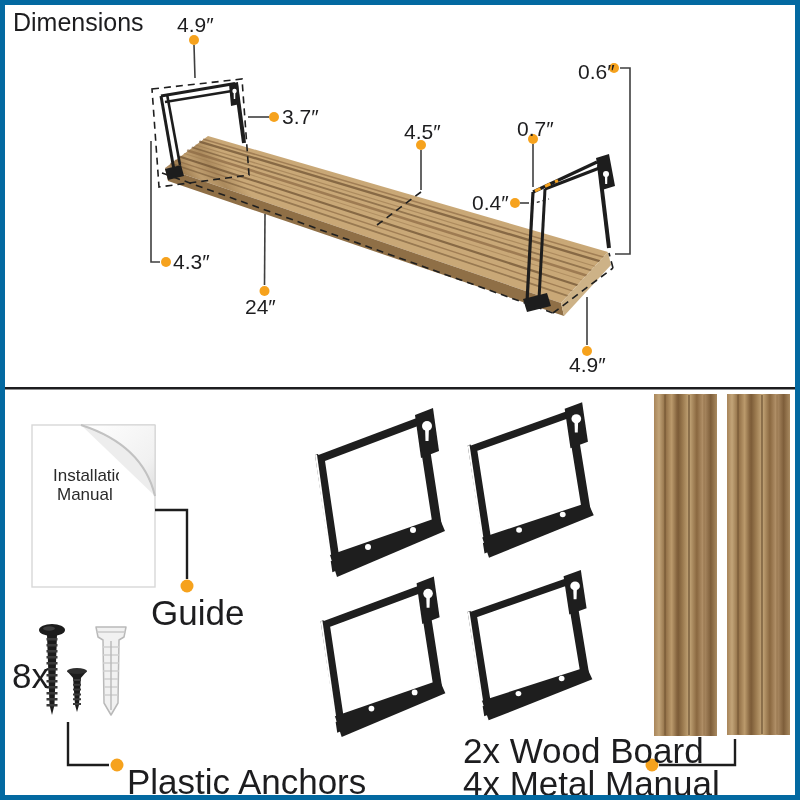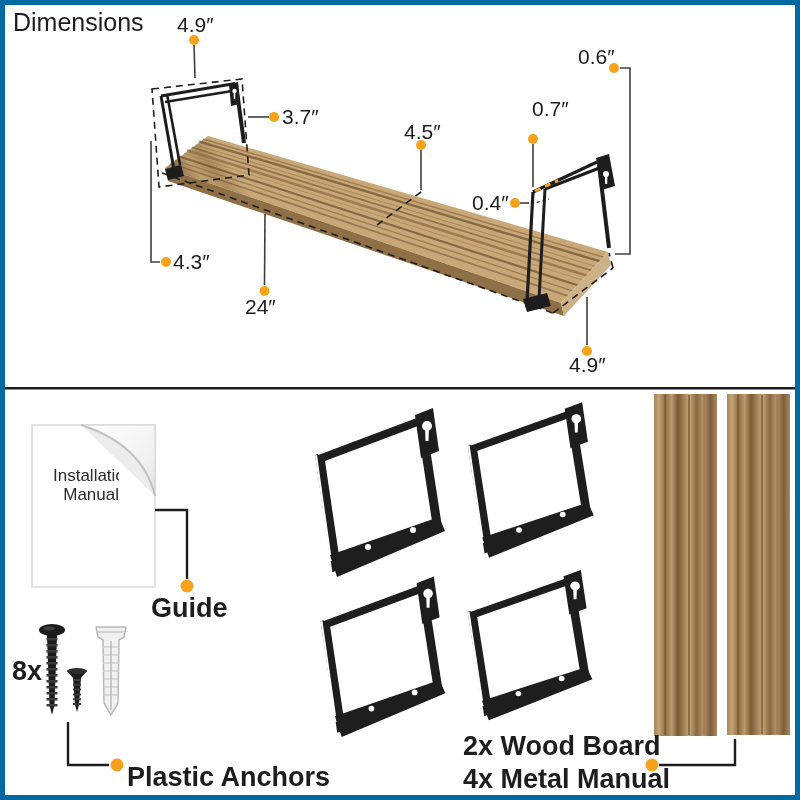--- a/index.html
+++ b/index.html
@@ -6,26 +6,26 @@
   #stage{
     position:relative;width:800px;height:800px;background:#ffffff;
     font-family:"Liberation Sans", sans-serif;overflow:hidden;
     border:5px solid #0369a1;box-sizing:border-box;
   }
   #art{position:absolute;left:0;top:0;width:800px;height:800px;}
   .lbl{position:absolute;color:#1d1d1f;white-space:nowrap;line-height:1.1;}
   .dim{font-size:21px;}
   .ttl{font-size:25px;letter-spacing:0px;}
   .ttl2{font-size:27px;}
-  .big{font-size:27px;font-weight:bold;}
+  .big{font-size:35px;}
   .ctr{text-align:left;}
   .rgt{text-align:left;}
   .manual-txt{font-size:17px;color:#2a2a2a;}
   .clip1{display:block;width:66px;overflow:hidden;white-space:nowrap;}
-  .m2{display:block;margin-left:4px;text-align:right;}
+  .m2{display:block;margin-left:4px;}
 </style>
 </head>
 <body>
 
 <div id="stage">
 
   <svg id="art" viewBox="0 0 800 800">
     <defs>
       <linearGradient id="woodTop" x1="203" y1="131" x2="160" y2="163" gradientUnits="userSpaceOnUse">
         <stop offset="0" stop-color="#c9a877"></stop>
@@ -214,22 +214,22 @@
       <path d="M 730,734 L 730,760 L 654,760" fill="none" stroke="#1d1d1d" stroke-width="2.4"></path>
       <circle cx="647" cy="760" r="6.5" fill="#F6A21D"></circle>
     </g>
   </svg>
 
   <div class="lbl ttl" style="left:8px;top:4px;">Dimensions</div>
 
   <div class="lbl dim ctr" style="left:172px;top:8px;width:44px;">4.9″</div>
   <div class="lbl dim" style="left:277px;top:100px;">3.7″</div>
   <div class="lbl dim ctr" style="left:399px;top:115px;width:40px;">4.5″</div>
-  <div class="lbl dim ctr" style="left:512px;top:92px;width:40px;margin-left:15px;">0.7″</div>
-  <div class="lbl dim" style="left:573px;top:40px;">0.6″</div>
+  <div class="lbl dim ctr" style="left:512px;top:112px;width:40px;">0.7″</div>
+  <div class="lbl dim" style="left:573px;top:55px;">0.6″</div>
   <div class="lbl dim rgt" style="left:467px;top:186px;width:38px;">0.4″</div>
   <div class="lbl dim" style="left:168px;top:245px;">4.3″</div>
   <div class="lbl dim ctr" style="left:240px;top:290px;width:40px;">24″</div>
   <div class="lbl dim ctr" style="left:564px;top:348px;width:44px;">4.9″</div>
 
 
   <div class="lbl manual-txt" style="left:48px;top:462px;">
     <span class="clip1">Installation</span>
     <span class="m2">Manual</span>
   </div>

